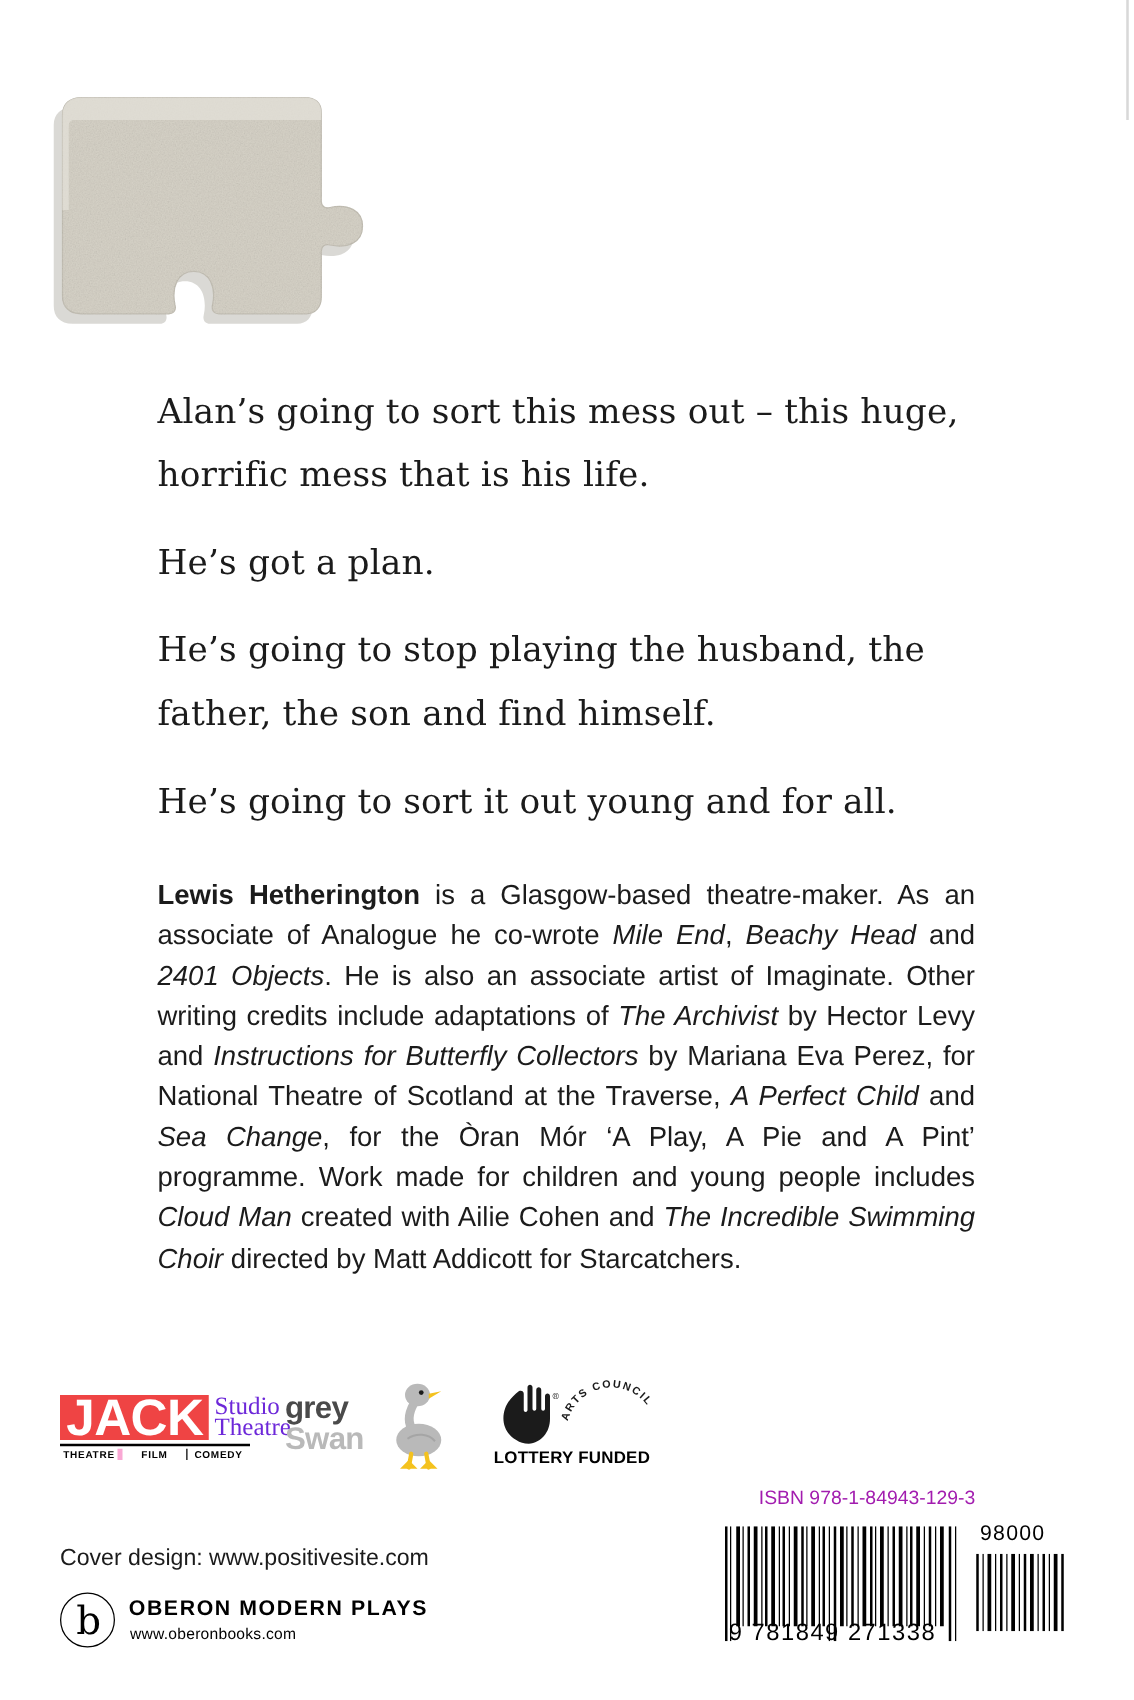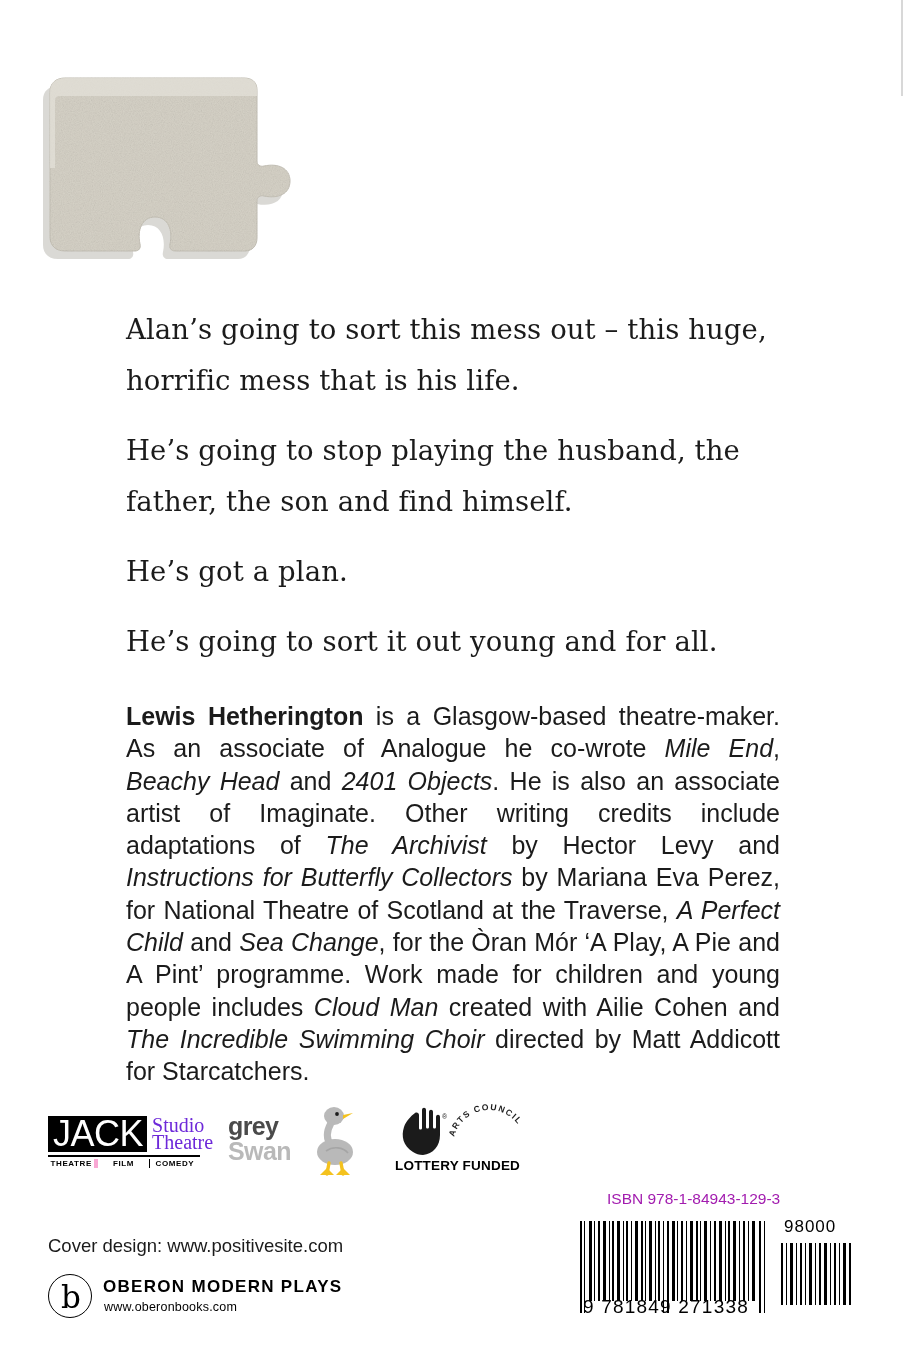--- a/index.html
+++ b/index.html
@@ -53,21 +53,21 @@
   }
   .blurb p:last-child { margin-bottom: 0; }
 
   
   .bio {
     position: absolute;
     left: 126px;
     top: 700px;
     width: 654px;
     font-family: "Liberation Sans", sans-serif;
-    font-size: 25px;
+    font-size: 22px;
     line-height: 32.3px;
     text-align: justify;
     color: #1b1b1b;
   }
   .bio b { font-weight: bold; }
   .bio i { font-style: italic; }
 
   
   .logos {
     position: absolute;
@@ -84,25 +84,25 @@
     top: 14px;
     width: 152px;
     height: 56px;
   }
   .jack-top {
     display: flex;
     align-items: flex-end;
     height: 38px;
   }
   .jack-word {
-    background: #000000;
+    background: #ef4444;
     color: #fff;
     font-family: "Liberation Sans", sans-serif;
-    font-weight: normal;
-    font-size: 36px;
+    font-weight: bold;
+    font-size: 41px;
     line-height: 36px;
     letter-spacing: -0.5px;
     padding: 0 4px 0 5px;
     height: 36px;
     box-sizing: border-box;
   }
   .jack-studio {
     font-family: Liberation Serif, serif;
     font-size: 20px;
     line-height: 17px;
@@ -324,22 +324,22 @@
              L27,40
              C18,40 12,45 12,54
              Z" fill="#d6d2c7" stroke="#c6c2b7" stroke-width="1" filter="url(#grain)"></path>
 
     <path d="M12,130 L12,54 C12,45 18,40 27,40 L206,40 C214,40 219,44 219,52 L219,58 L22,58 C18,58 17,60 17,64 L17,130 Z" fill="#e3e0d8" opacity="0.75"></path>
   </svg>
 </div>
 
 <div class="blurb">
   <p>Alan’s going to sort this mess out – this huge, horrific mess that is his life.</p>
+  <p>He’s got a plan.</p>
   <p>He’s going to stop playing the husband, the father, the son and find himself.</p>
-  <p>He’s got a plan.</p>
   <p>He’s going to sort it out young and for all.</p>
 </div>
 
 <div class="bio">
   <b>Lewis Hetherington</b><span> is a Glasgow-based theatre-maker. As an associate of Analogue he co-wrote </span><i>Mile End</i><span>, </span><i>Beachy Head</i><span> and </span><i>2401 Objects</i><span>. He is also an associate artist of Imaginate. Other writing credits include adaptations of </span><i>The Archivist</i><span> by Hector Levy and </span><i>Instructions for Butterfly Collectors</i><span> by Mariana Eva Perez, for National Theatre of Scotland at the Traverse, </span><i>A Perfect Child</i><span> and </span><i>Sea Change</i><span>, for the Òran Mór ‘A Play, A Pie and A Pint’ programme. Work made for children and young people includes </span><i>Cloud Man</i><span> created with Ailie Cohen and </span><i>The Incredible Swimming Choir</i><span> directed by Matt Addicott for Starcatchers.</span>
 </div>
 
 <div class="logos">
 
   <div class="jack">

